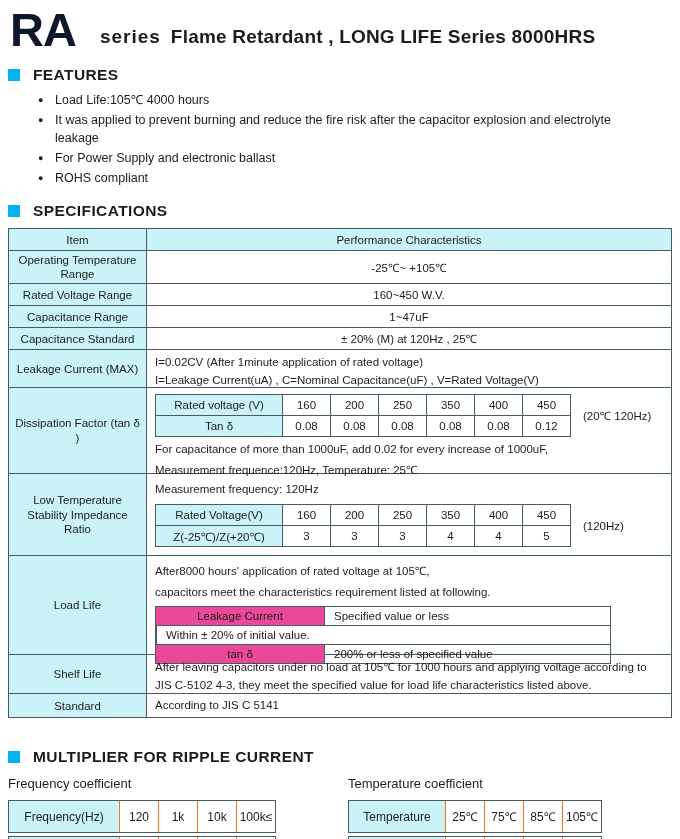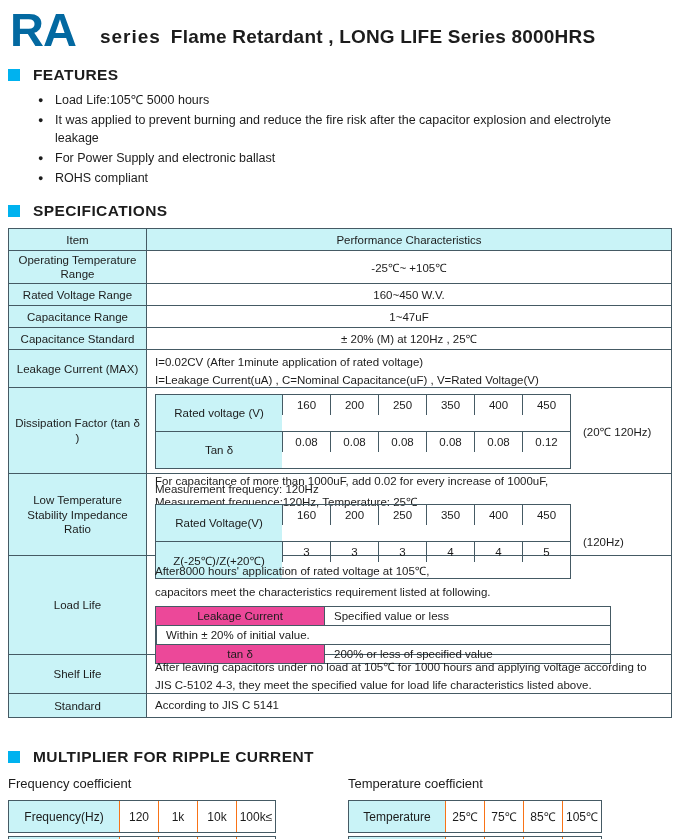--- a/index.html
+++ b/index.html
@@ -7,21 +7,21 @@
   body {
     width:680px; height:839px; overflow:hidden;
     font-family:"Liberation Sans", sans-serif;
     color:#1c1c1c; position:relative;
   }
   .page { padding:6px 8px 0 8px; }
 
   
   .brand-row { display:flex; align-items:flex-end; padding:2px 0 0 2px; }
   .logo {
-    color:#0369a1; font-size:47px; font-weight:bold;
+    color:#0f172a; font-size:47px; font-weight:bold;
     line-height:0.92; letter-spacing:-1px;
   }
   .title { font-size:19px; font-weight:bold; margin:0 0 3px 24px; letter-spacing:0.2px; }
   .title .series-word { margin-right:10px; letter-spacing:1px; }
 
   
   .section-h { display:flex; align-items:center; margin-top:15px; }
   .sq { width:12px; height:12px; background:#00b2ef; flex:none; }
   .section-h .txt { font-weight:bold; font-size:15.5px; margin-left:13px; letter-spacing:0.4px; }
 
@@ -48,21 +48,21 @@
   .h20{height:21px} .h32{height:33px} .h22{height:22px} .h37{height:38px}
   .h84{height:86px} .h80{height:82px} .h97{height:99px} .h38{height:39px} .h23{height:24px}
 
   
   .it { border:1px solid #455a64; width:max-content; }
   .it-row { display:flex; }
   .it-row + .it-row { border-top:1px solid #455a64; }
   .it-h {
     width:126px; flex:none; background:#c9f3f7; text-align:center;
     display:flex; align-items:center; justify-content:center;
-    font-size:11.5px; padding:2px 2px; height:36px;
+    font-size:11.5px; padding:2px 2px; height:20px;
   }
   .it-c {
     width:48px; flex:none; border-left:1px solid #455a64;
     display:flex; align-items:center; justify-content:center;
     font-size:11.5px; height:20px;
   }
   .flexline { display:flex; align-items:center; margin:6px 0 0 8px; }
   .cond { font-size:11.5px; margin-left:12px; }
   .note { font-size:11.5px; margin:4px 0 0 8px; line-height:1.45; }
 
@@ -114,21 +114,21 @@
     </div>
   </div>
 
   <div class="section-h">
     <span class="sq"></span>
     <span class="txt">FEATURES</span>
   </div>
   <div class="features">
     <div class="feat">
       <span class="marker">●</span>
-      <span class="ftext">Load Life:105℃ 5000 hours</span>
+      <span class="ftext">Load Life:105℃ 4000 hours</span>
     </div>
     <div class="feat">
       <span class="marker">●</span>
       <span class="ftext">It was applied to  prevent burning and reduce the fire risk after the capacitor explosion and electrolyte leakage</span>
     </div>
     <div class="feat">
       <span class="marker">●</span>
       <span class="ftext">For Power Supply and electronic ballast</span>
     </div>
     <div class="feat">

